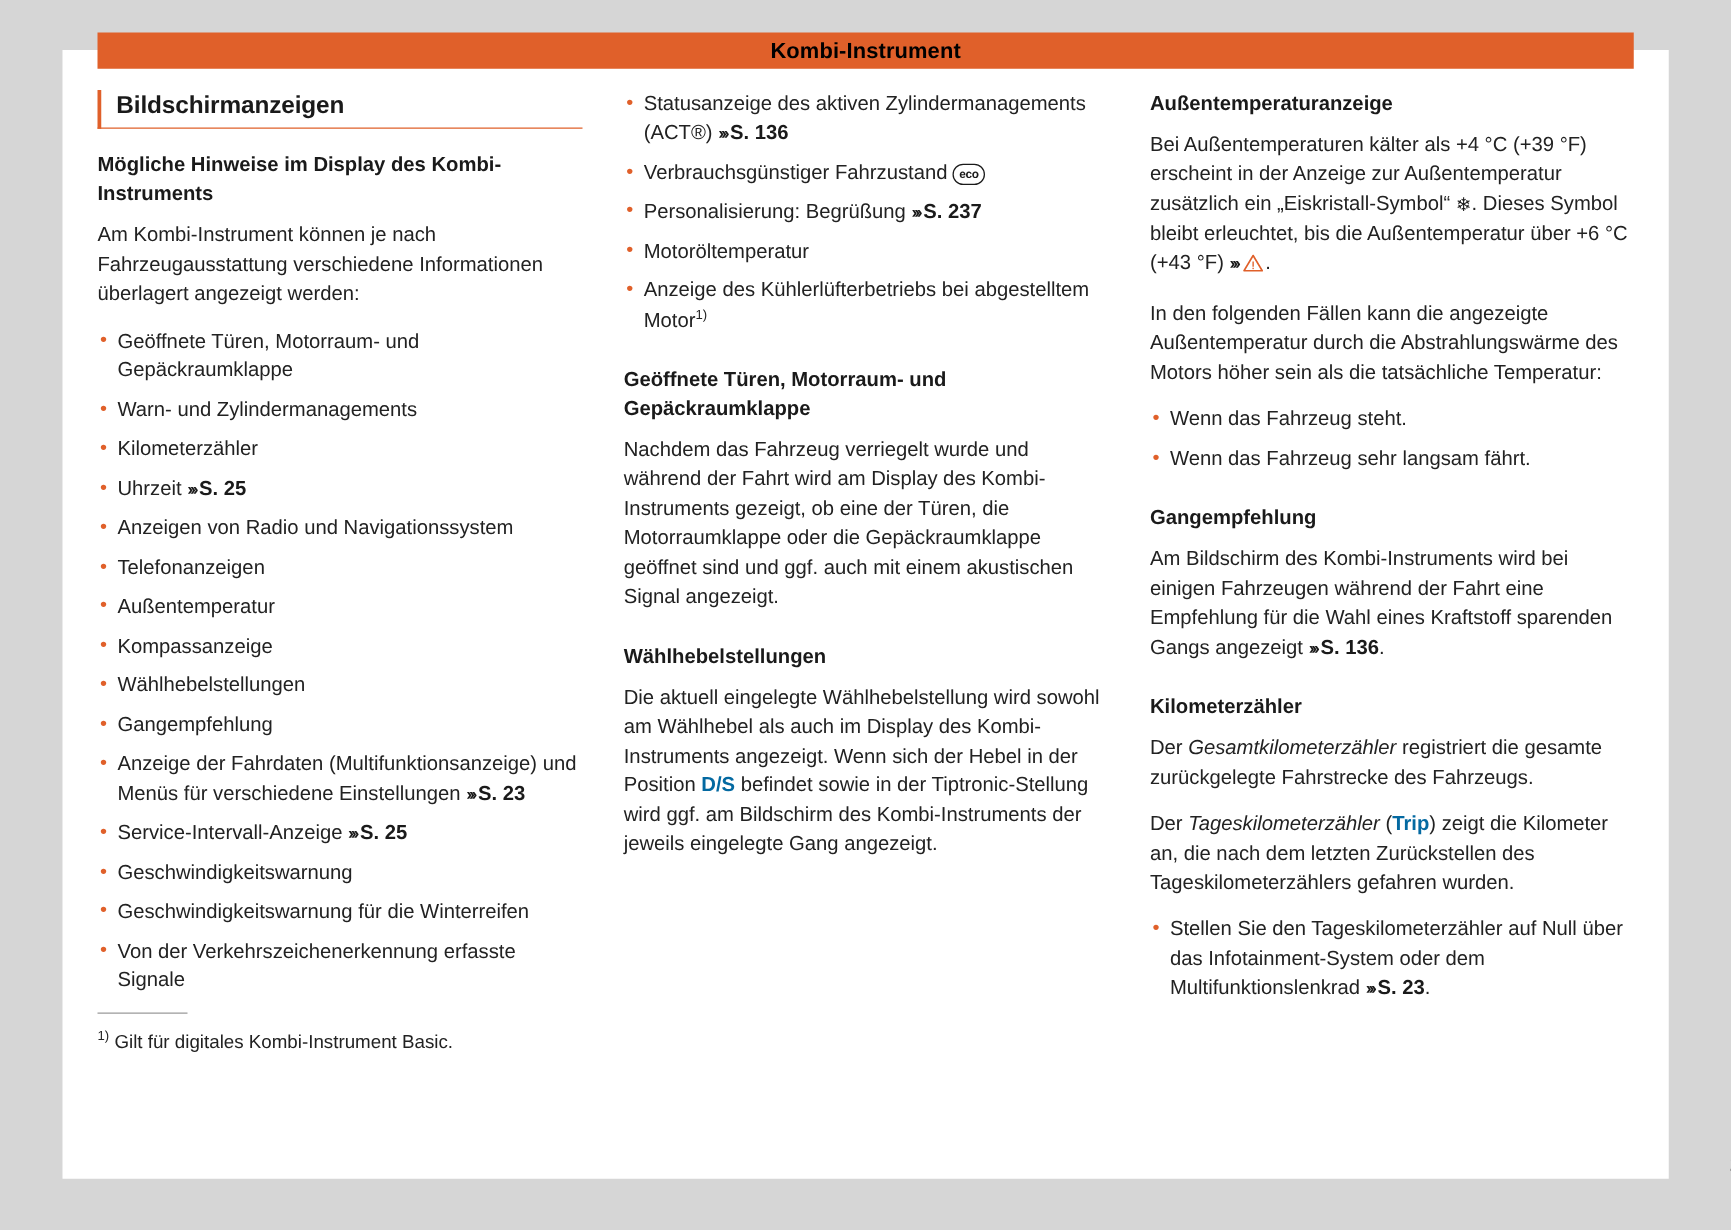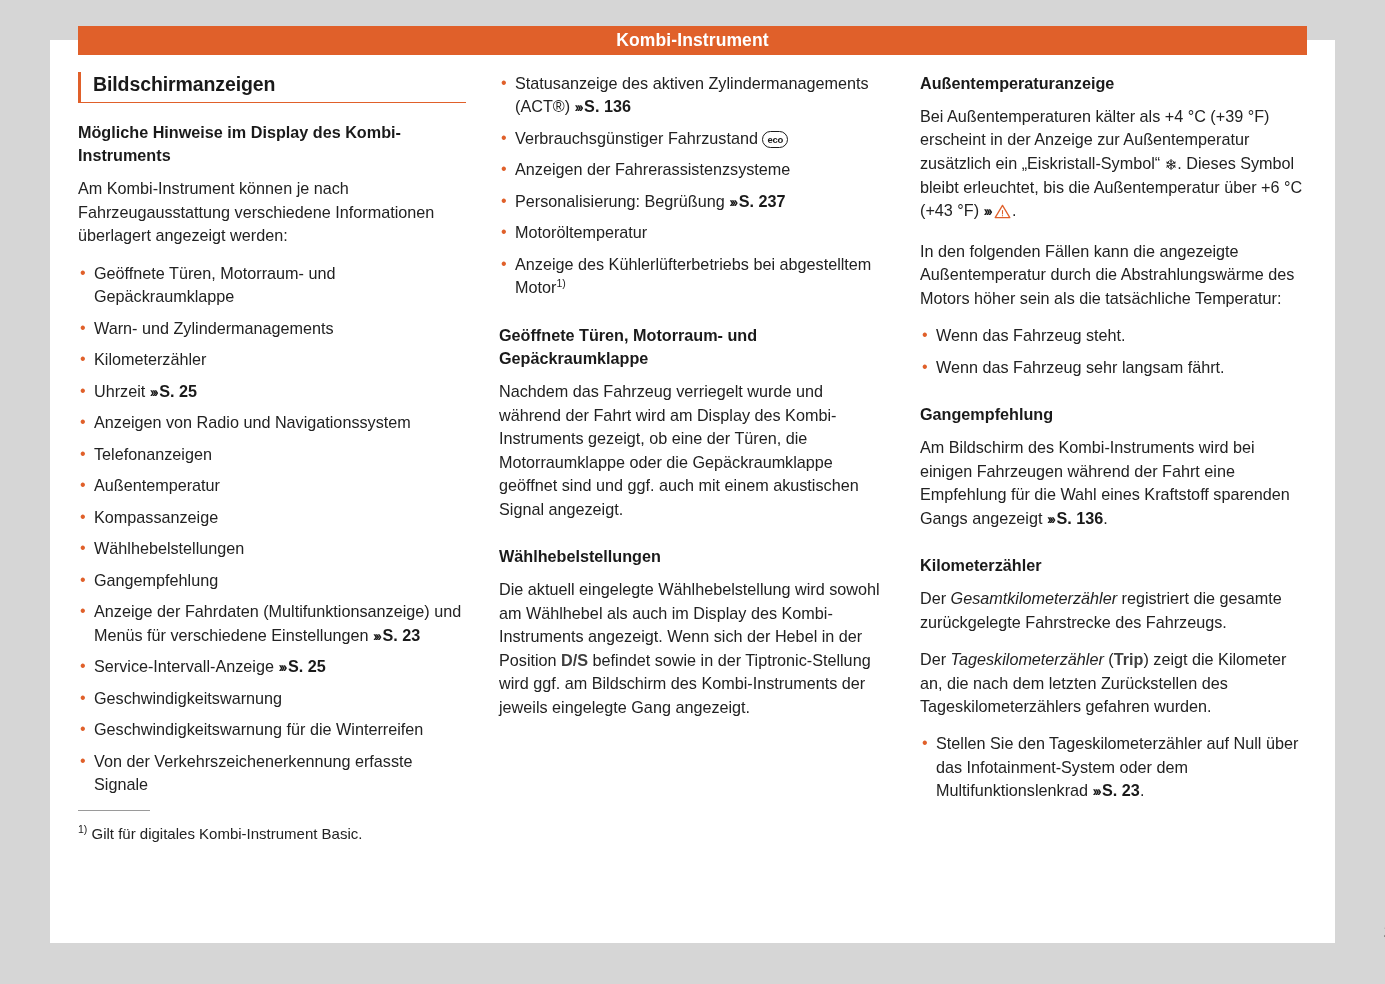--- a/index.html
+++ b/index.html
@@ -28,21 +28,21 @@
     background: #ffffff;
   }
   
   .title-bar {
     position: absolute;
     left: 78px;
     top: 26px;
     width: 1229px;
     height: 29px;
     background: #e0602a;
-    color: #ffffff;
+    color: #000000;
     font-size: 17.5px;
     font-weight: bold;
     letter-spacing: 0.1px;
     display: flex;
     align-items: center;
     justify-content: center;
   }
   
   .page-number {
     position: absolute;
@@ -116,21 +116,21 @@
     margin-bottom: 8px;
   }
   ul.bl li::before {
     content: "\2022";
     color: #e0602a;
     position: absolute;
     left: 2px;
     top: -1px;
     font-size: 16px;
   }
-  b, strong { font-weight: bold; color: #404040; }
+  b, strong { font-weight: bold; color: #0369a1; }
   i, em { font-style: italic; }
 
   
   .ref {
     font-weight: bold;
     color: #1a1a1a;
     white-space: nowrap;
   }
   .chev {
     font-weight: bold;
@@ -235,21 +235,20 @@
           <span>Gilt für digitales Kombi-Instrument Basic.</span>
         </p>
       </div>
     </div>
 
     <div class="col col-mid">
 
       <ul class="bl">
         <li><span>Statusanzeige des aktiven Zylindermanagements (ACT®) </span><span class="ref"><span class="chev">›››</span><span>S. 136</span></span></li>
         <li><span>Verbrauchsgünstiger Fahrzustand </span><span class="eco-badge">eco</span></li>
-        <li><span>Anzeigen der Fahrerassistenzsysteme</span></li>
         <li><span>Personalisierung: Begrüßung </span><span class="ref"><span class="chev">›››</span><span>S. 237</span></span></li>
         <li><span>Motoröltemperatur</span></li>
         <li><span>Anzeige des Kühlerlüfterbetriebs bei abgestelltem Motor</span><sup class="fn">1)</sup></li>
       </ul>
 
       <h3 class="sub spaced">Geöffnete Türen, Motorraum- und Gepäckraumklappe</h3>
       <p class="body">Nachdem das Fahrzeug verriegelt wurde und während der Fahrt wird am Display des Kombi-Instruments gezeigt, ob eine der Türen, die Motorraumklappe oder die Gepäckraumklappe geöffnet sind und ggf. auch mit einem akustischen Signal angezeigt.</p>
 
       <h3 class="sub spaced">Wählhebelstellungen</h3>
       <p class="body"><span>Die aktuell eingelegte Wählhebelstellung wird sowohl am Wählhebel als auch im Display des Kombi-Instruments angezeigt. Wenn sich der Hebel in der Position </span><b>D/S</b><span> befindet sowie in der Tiptronic-Stellung wird ggf. am Bildschirm des Kombi-Instruments der jeweils eingelegte Gang angezeigt.</span></p>

